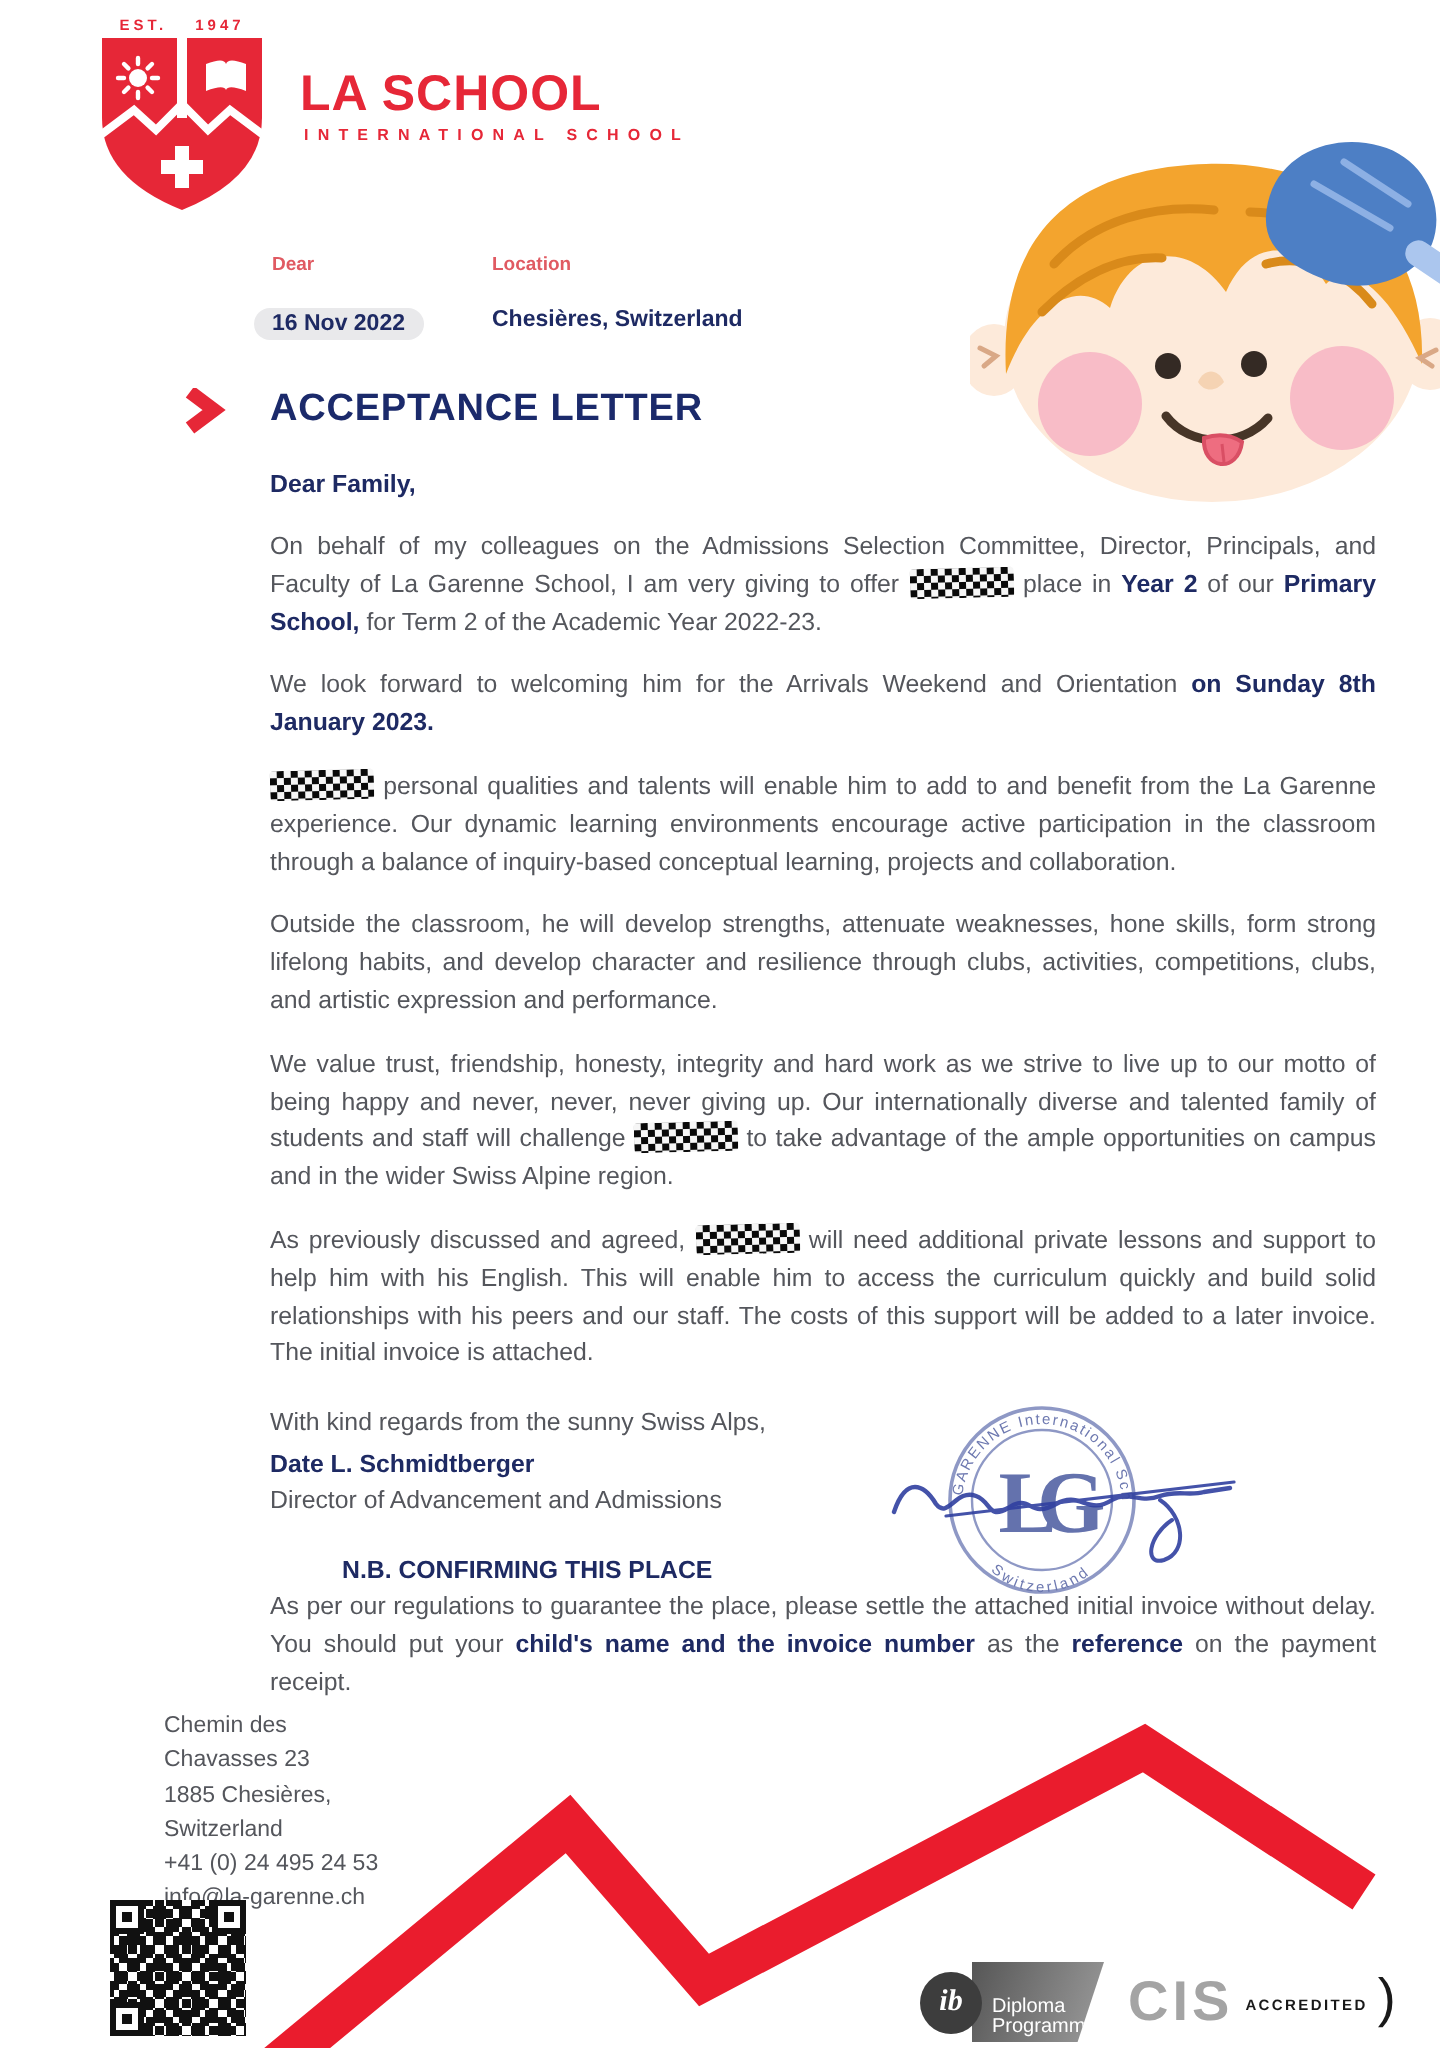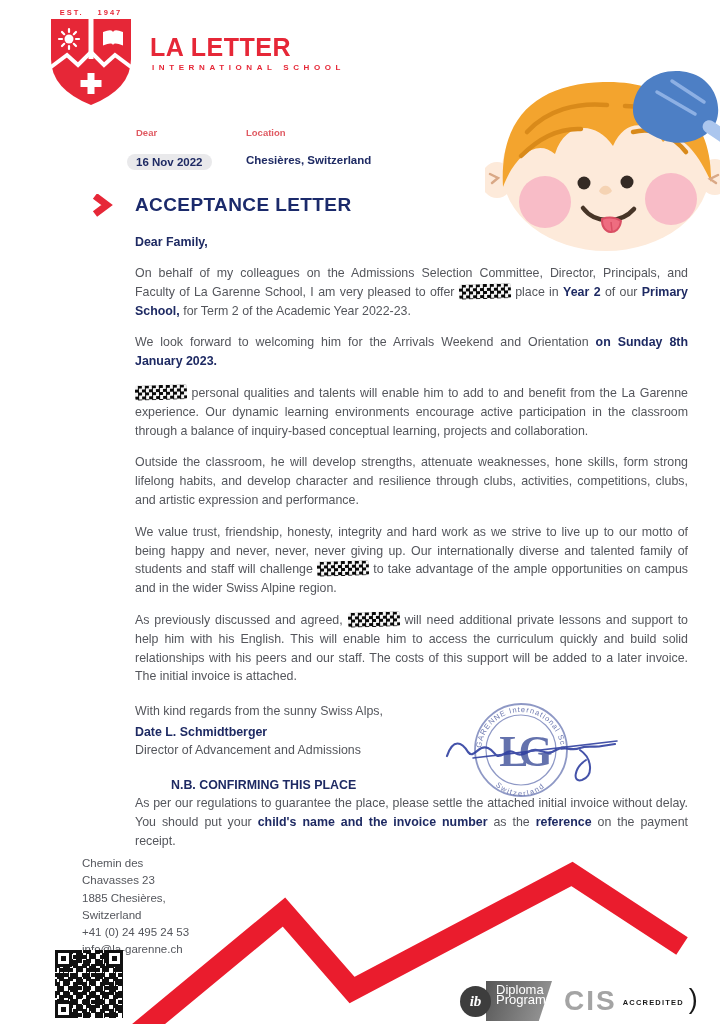--- a/index.html
+++ b/index.html
@@ -55,22 +55,22 @@
   #qr .f{position:absolute;width:17px;height:17px;background:#fff;border:3px solid #111;box-sizing:border-box;}
   #qr .f i{position:absolute;left:3px;top:3px;width:5px;height:5px;background:#111;display:block;}
   #qr .tl{left:0;top:0;} #qr .tr{right:0;top:0;} #qr .bl{left:0;bottom:0;}
   #mountain{position:absolute;left:0;top:824px;pointer-events:none;}
 
   #logos{position:absolute;left:460px;top:981px;display:flex;align-items:center;gap:12px;}
   .ib{display:flex;align-items:center;}
   .ib-circle{width:31px;height:31px;border-radius:50%;background:#3d3d3d;color:#fff;
              display:flex;align-items:center;justify-content:center;
              font-family:"Liberation Serif",serif;font-style:italic;font-weight:bold;font-size:15px;z-index:2;}
-  .ib-banner{margin-left:-5px;width:66px;height:40px;color:#fff;font-size:13px;line-height:10px;
-             padding:4px 0 0 10px;box-sizing:border-box;
+  .ib-banner{margin-left:-5px;width:66px;height:40px;color:#fff;font-size:10px;line-height:10px;
+             padding:18px 0 0 10px;box-sizing:border-box;
              background:linear-gradient(110deg,#565656,#9c9c9c);
              clip-path:polygon(0 0,100% 0,80% 100%,0 100%);}
   .cis{display:flex;align-items:center;}
   .cis-word{font-size:28px;font-weight:bold;color:#a4a4a4;letter-spacing:2px;}
   .cis-acc{font-size:7.5px;font-weight:bold;color:#191919;letter-spacing:1.2px;margin:2px 5px 0 6px;}
   .cis-paren{font-size:27px;color:#191919;font-weight:400;transform:translateY(-2px);}
 </style>
 </head>
 <body>
 
@@ -94,21 +94,21 @@
     <g>
       <path d="M56,15 q9,-3.5 10,0 v13 q-1,-3 -10,0.5 Z" fill="#fff"></path>
       <path d="M76,15 q-9,-3.5 -10,0 v13 q1,-3 10,0.5 Z" fill="#fff"></path>
     </g>
     <polyline points="4,50 20,38 31,48 44,35 57,48 68,38 84,50" fill="none" stroke="#fff" stroke-width="4"></polyline>
     <g fill="#fff">
       <rect x="40.5" y="56" width="7" height="21"></rect>
       <rect x="33.5" y="63" width="21" height="7"></rect>
     </g>
   </svg>
-  <div class="wordmark">LA LETTER</div>
+  <div class="wordmark">LA SCHOOL</div>
   <div class="tagline">INTERNATIONAL SCHOOL</div>
 
   <div id="meta-date">
     <div class="meta-label">Dear</div>
     <div class="meta-val"><span class="pill">16 Nov 2022</span></div>
   </div>
   <div id="meta-loc">
     <div class="meta-label">Location</div>
     <div class="meta-val">Chesières, Switzerland</div>
   </div>
@@ -146,21 +146,21 @@
 
   <div id="col">
     <div class="title">
       <svg class="chev" width="24" height="24" viewBox="0 0 24 24">
         <polyline points="5,2 17,11 5,20" fill="none" stroke="#e62737" stroke-width="7"></polyline>
       </svg>
       <span>ACCEPTANCE LETTER</span>
     </div>
     <div class="salut">Dear Family,</div>
 
-    <div class="para"><span>On behalf of my colleagues on the Admissions Selection Committee, Director, Principals, and Faculty of La Garenne School, I am very pleased to offer </span><span class="redact"></span><span> place in </span><span class="b">Year 2</span><span> of our </span><span class="b">Primary School,</span><span> for Term 2 of the Academic Year 2022-23.</span></div>
+    <div class="para"><span>On behalf of my colleagues on the Admissions Selection Committee, Director, Principals, and Faculty of La Garenne School, I am very giving to offer </span><span class="redact"></span><span> place in </span><span class="b">Year 2</span><span> of our </span><span class="b">Primary School,</span><span> for Term 2 of the Academic Year 2022-23.</span></div>
     <div class="para"><span>We look forward to welcoming him for the Arrivals Weekend and Orientation </span><span class="b">on Sunday 8th January 2023.</span></div>
     <div class="para"><span class="redact"></span><span> personal qualities and talents will enable him to add to and benefit from the La Garenne experience. Our dynamic learning environments encourage active participation in the classroom through a balance of inquiry-based conceptual learning, projects and collaboration.</span></div>
     <div class="para"><span>Outside the classroom, he will develop strengths, attenuate weaknesses, hone skills, form strong lifelong habits, and develop character and resilience through clubs, activities, competitions, clubs, and artistic expression and performance.</span></div>
     <div class="para"><span>We value trust, friendship, honesty, integrity and hard work as we strive to live up to our motto of being happy and never, never, never giving up. Our internationally diverse and talented family of students and staff will challenge </span><span class="redact"></span><span> to take advantage of the ample opportunities on campus and in the wider Swiss Alpine region.</span></div>
     <div class="para"><span>As previously discussed and agreed, </span><span class="redact"></span><span> will need additional private lessons and support to help him with his English. This will enable him to access the curriculum quickly and build solid relationships with his peers and our staff. The costs of this support will be added to a later invoice. The initial invoice is attached.</span></div>
 
     <div class="closing">With kind regards from the sunny Swiss Alps,</div>
     <div class="signer-name">Date L. Schmidtberger</div>
     <div class="signer-title">Director of Advancement and Admissions</div>
 

